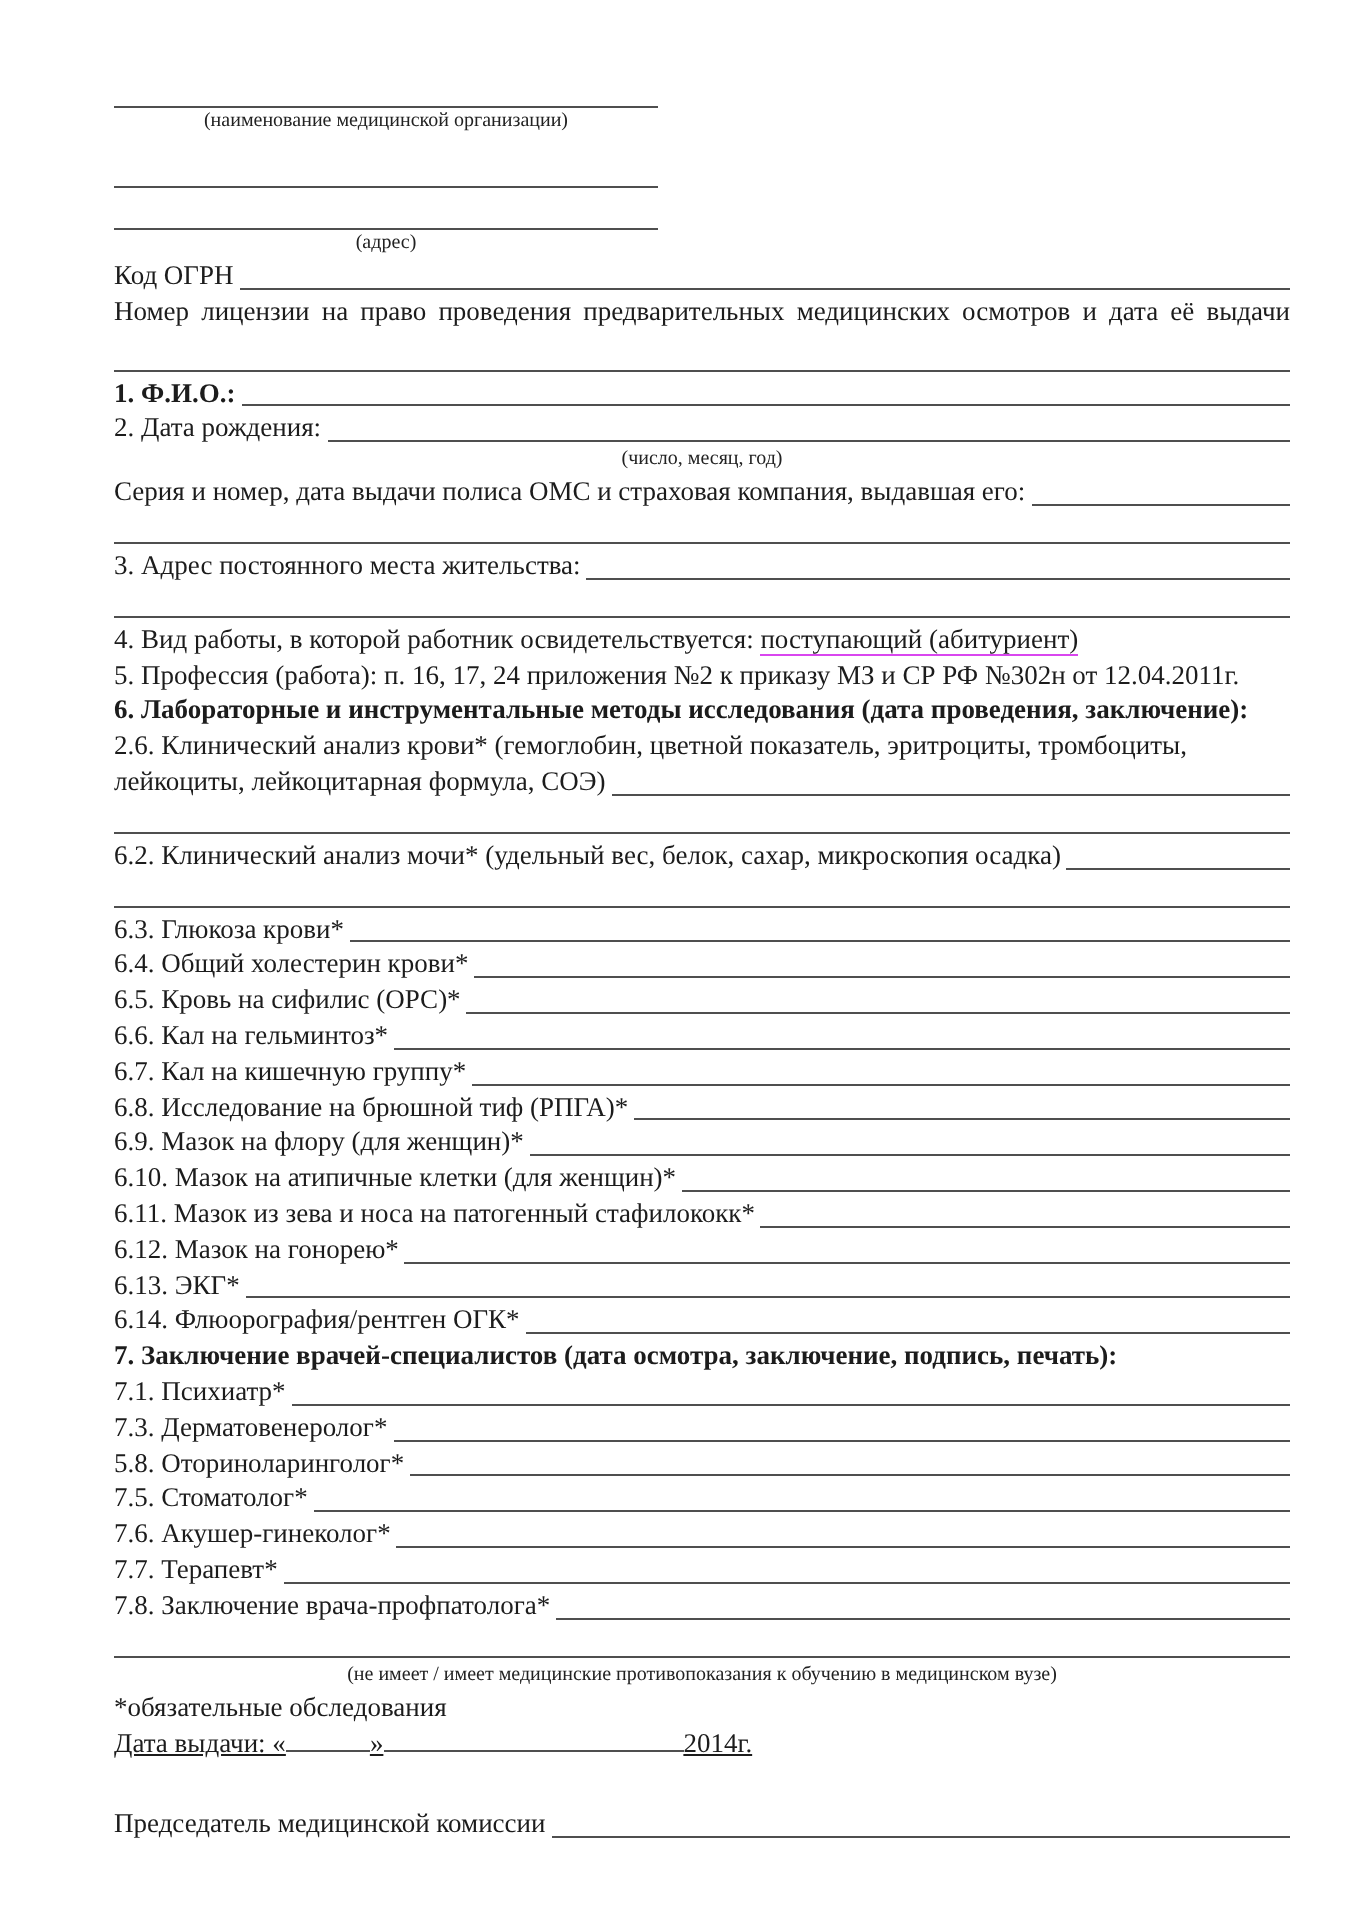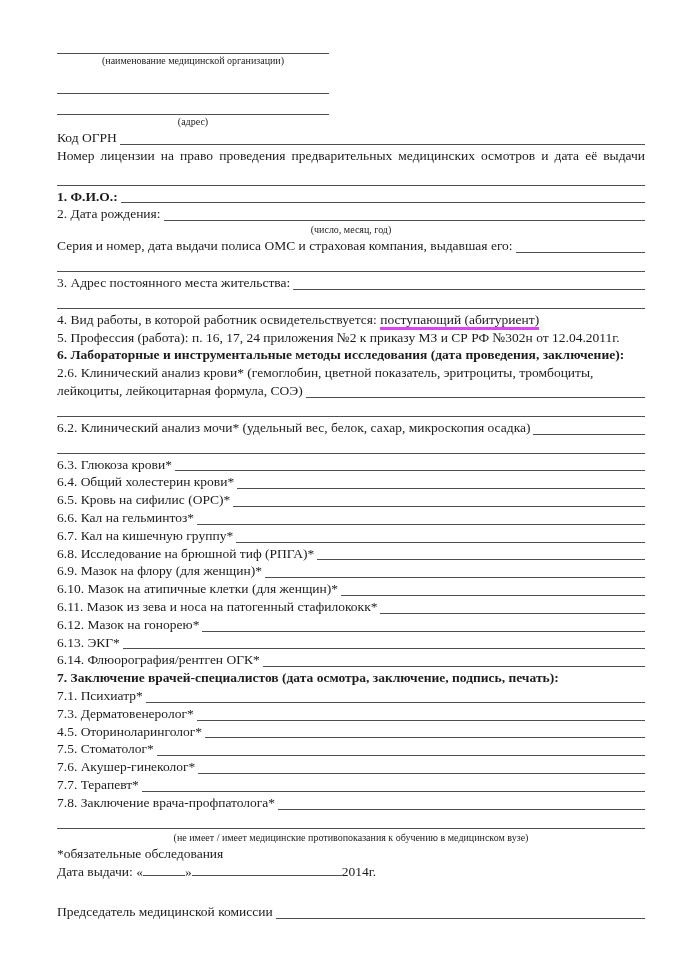--- a/index.html
+++ b/index.html
@@ -21,24 +21,24 @@
   .capw { width:272px; }
   .frow { display:flex; }
   .lbl { white-space:nowrap; }
   .b { font-weight:bold; }
   .fill { flex:1 1 auto; position:relative; min-width:10px; }
   .fill::after { content:""; position:absolute; left:3px; right:0; bottom:2px; border-bottom:1px solid #4f4f4f; }
   .hr { height:19px; position:relative; }
   .hr::after { content:""; position:absolute; left:0; right:0; bottom:2px; border-bottom:1px solid #4f4f4f; }
   .justline { text-align:justify; text-align-last:justify; }
   .title { font-weight:bold; font-size:17.5px; line-height:23px; text-align:center; margin:9px 0 8px 0; }
-  .uval { border-bottom:3px solid #d946ef; }
+  .uval { border-bottom:1px solid #d946ef; }
   .blank { display:inline-block; border-bottom:1px solid #4f4f4f; height:12px; vertical-align:baseline; }
   .w42 { width:42px; } .w150 { width:150px; }
-  .daterow { margin-top:1px; }
+  .daterow { margin-top:1px;text-decoration:underline; }
   .gap12 { height:12px; }
 </style>
 </head>
 <body>
 
 <div class="page">
 
   <div class="org-block">
     <div class="u-short"></div>
     <div class="caption capw">(наименование медицинской организации)</div>
@@ -155,21 +155,21 @@
 
   <div class="frow">
     <span class="lbl">7.1. Психиатр*</span>
     <span class="fill"></span>
   </div>
   <div class="frow">
     <span class="lbl">7.3. Дерматовенеролог*</span>
     <span class="fill"></span>
   </div>
   <div class="frow">
-    <span class="lbl">4.5. Оториноларинголог*</span>
+    <span class="lbl">5.8. Оториноларинголог*</span>
     <span class="fill"></span>
   </div>
   <div class="frow">
     <span class="lbl">7.5. Стоматолог*</span>
     <span class="fill"></span>
   </div>
   <div class="frow">
     <span class="lbl">7.6. Акушер-гинеколог*</span>
     <span class="fill"></span>
   </div>

